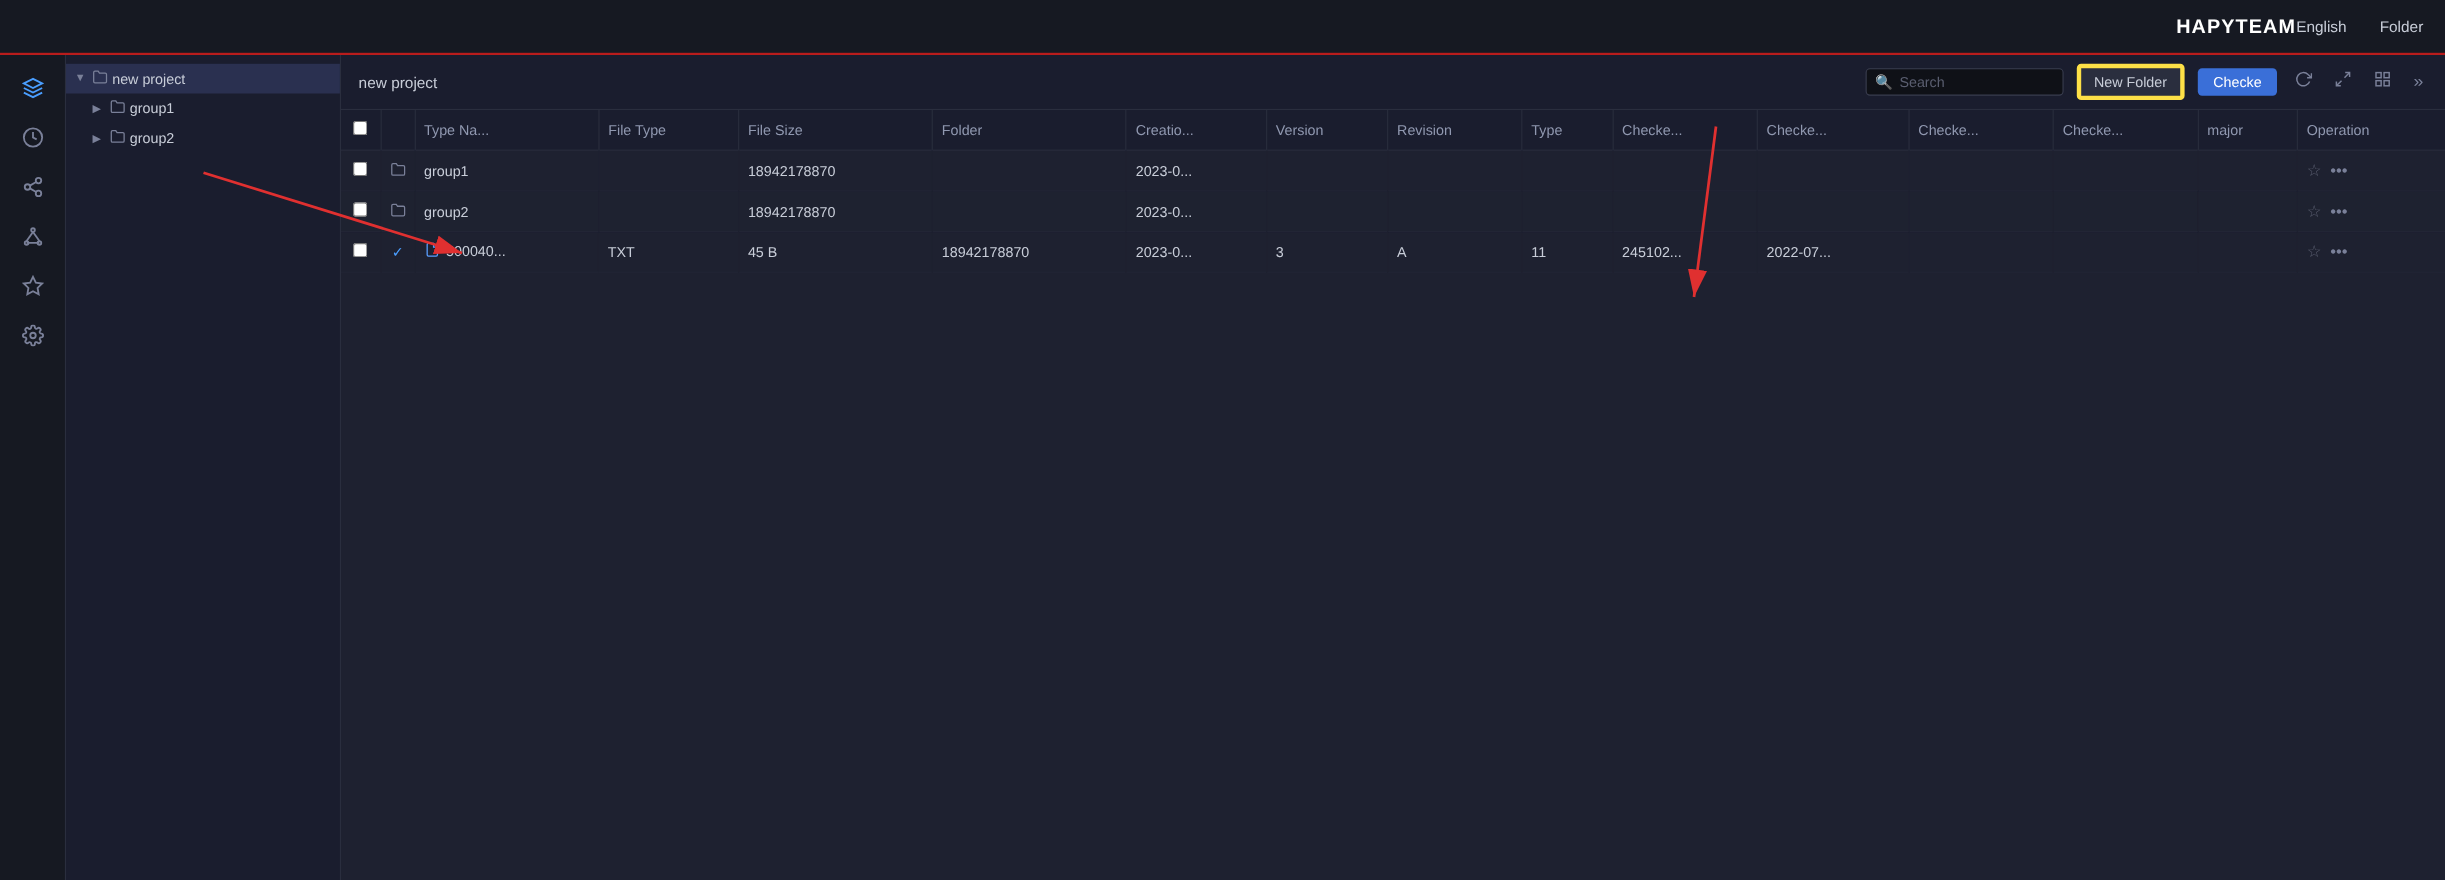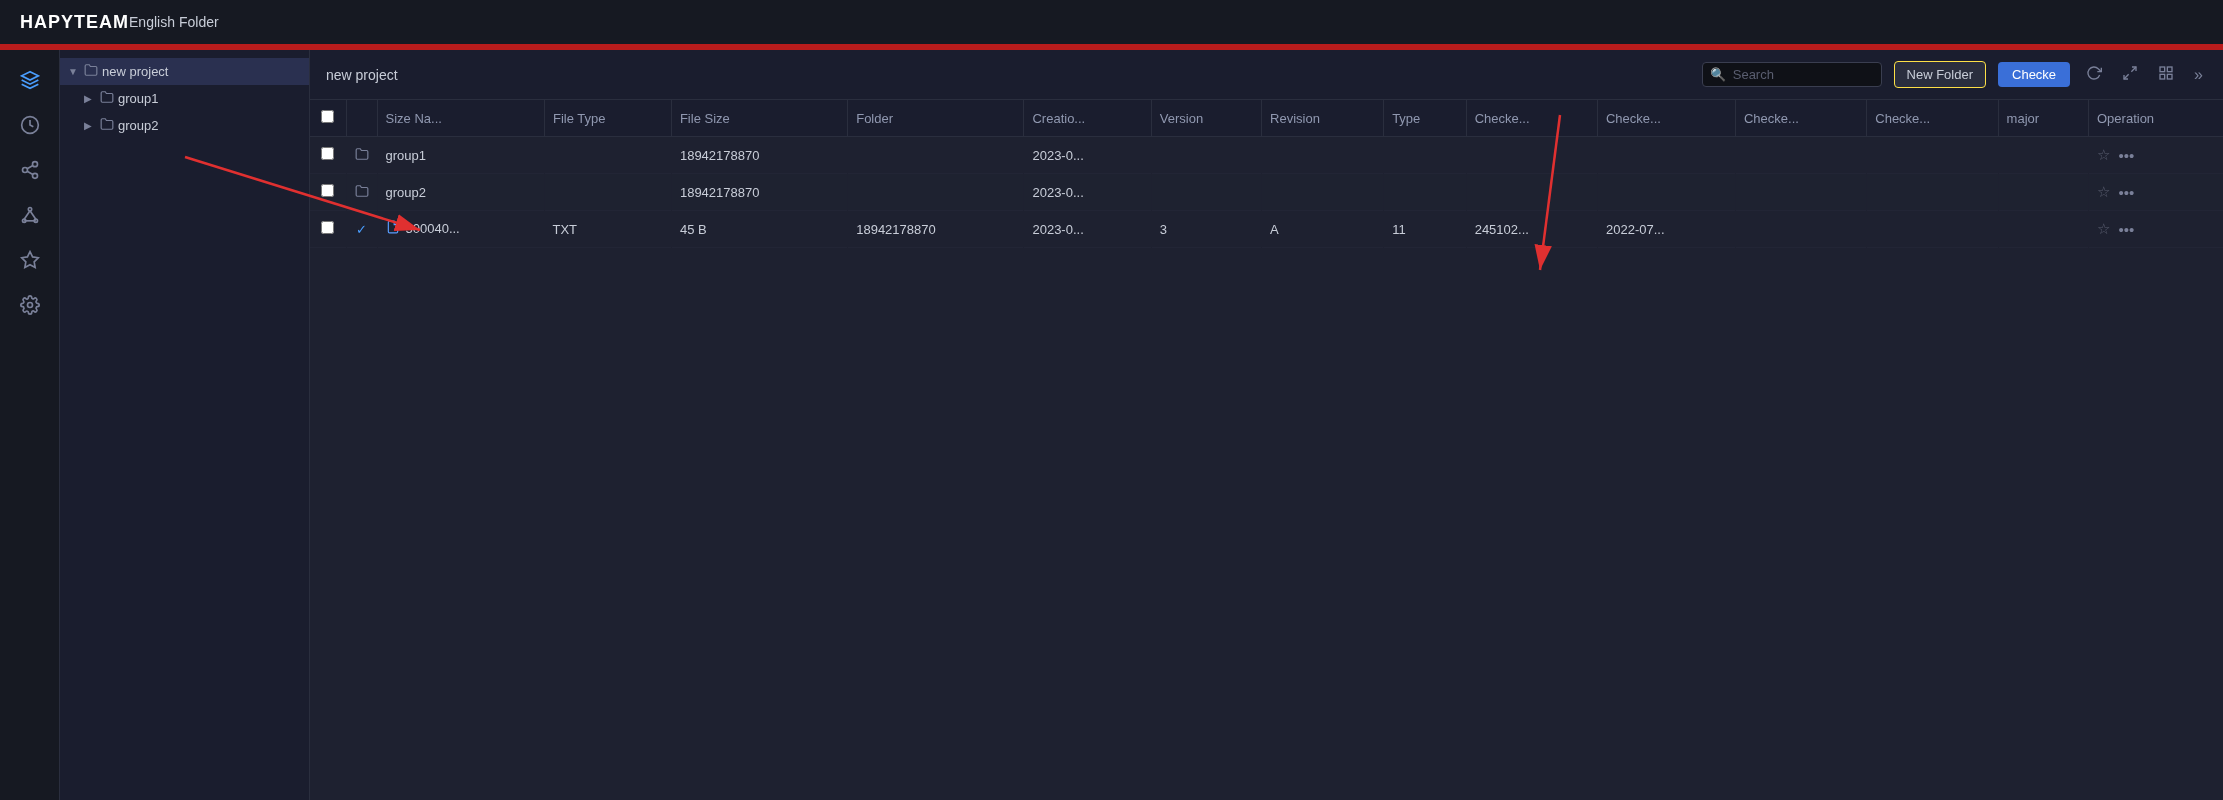--- a/index.html
+++ b/index.html
@@ -12,34 +12,34 @@
       height: 800px;
       overflow: hidden;
     }
 
     
     .top-header {
       background: #161922;
       height: 50px;
       display: flex;
       align-items: center;
-      justify-content: flex-start;
+      justify-content: flex-end;
       padding: 0 20px;
-      border-bottom: 6px solid #b91c1c;
+      border-bottom: 2px solid #b91c1c;
     }
     .app-title {
       color: #ffffff;
       font-size: 18px;
       font-weight: bold;
       letter-spacing: 1px;
     }
     .header-right {
       display: flex;
       align-items: center;
-      gap: 4px;
+      gap: 30px;
     }
     .header-lang, .header-theme {
       color: #c8cdd8;
       font-size: 14px;
       cursor: pointer;
     }
 
     
     .main-layout {
       display: flex;
@@ -140,21 +140,21 @@
       border: none;
       outline: none;
       color: #c2410c;
       font-size: 13px;
       width: 100%;
     }
     .search-box input::placeholder { color: #5a5e70; }
     .search-icon { color: #5a5e70; font-size: 13px; }
     .btn-new-folder {
       background: #2a2e3e;
-      border: 1px solid #fde047;
+      border: 4px solid #fde047;
       color: #c8cdd8;
       padding: 5px 12px;
       border-radius: 4px;
       cursor: pointer;
       font-size: 13px;
     }
     .btn-upload {
       background: #3a6fd8;
       border: none;
       color: #fff;
@@ -386,21 +386,21 @@
     </div>
 
     <div class="table-container">
       <table>
         <thead>
           <tr>
             <th class="checkbox-col">
               <input type="checkbox" style="">
             </th>
             <th class="icon-col"></th>
-            <th>Size Na...</th>
+            <th>Type Na...</th>
             <th>File Type</th>
             <th>File Size</th>
             <th>Folder</th>
             <th>Creatio...</th>
             <th>Version</th>
             <th>Revision</th>
             <th>Type</th>
             <th>Checke...</th>
             <th>Checke...</th>
             <th>Checke...</th>

